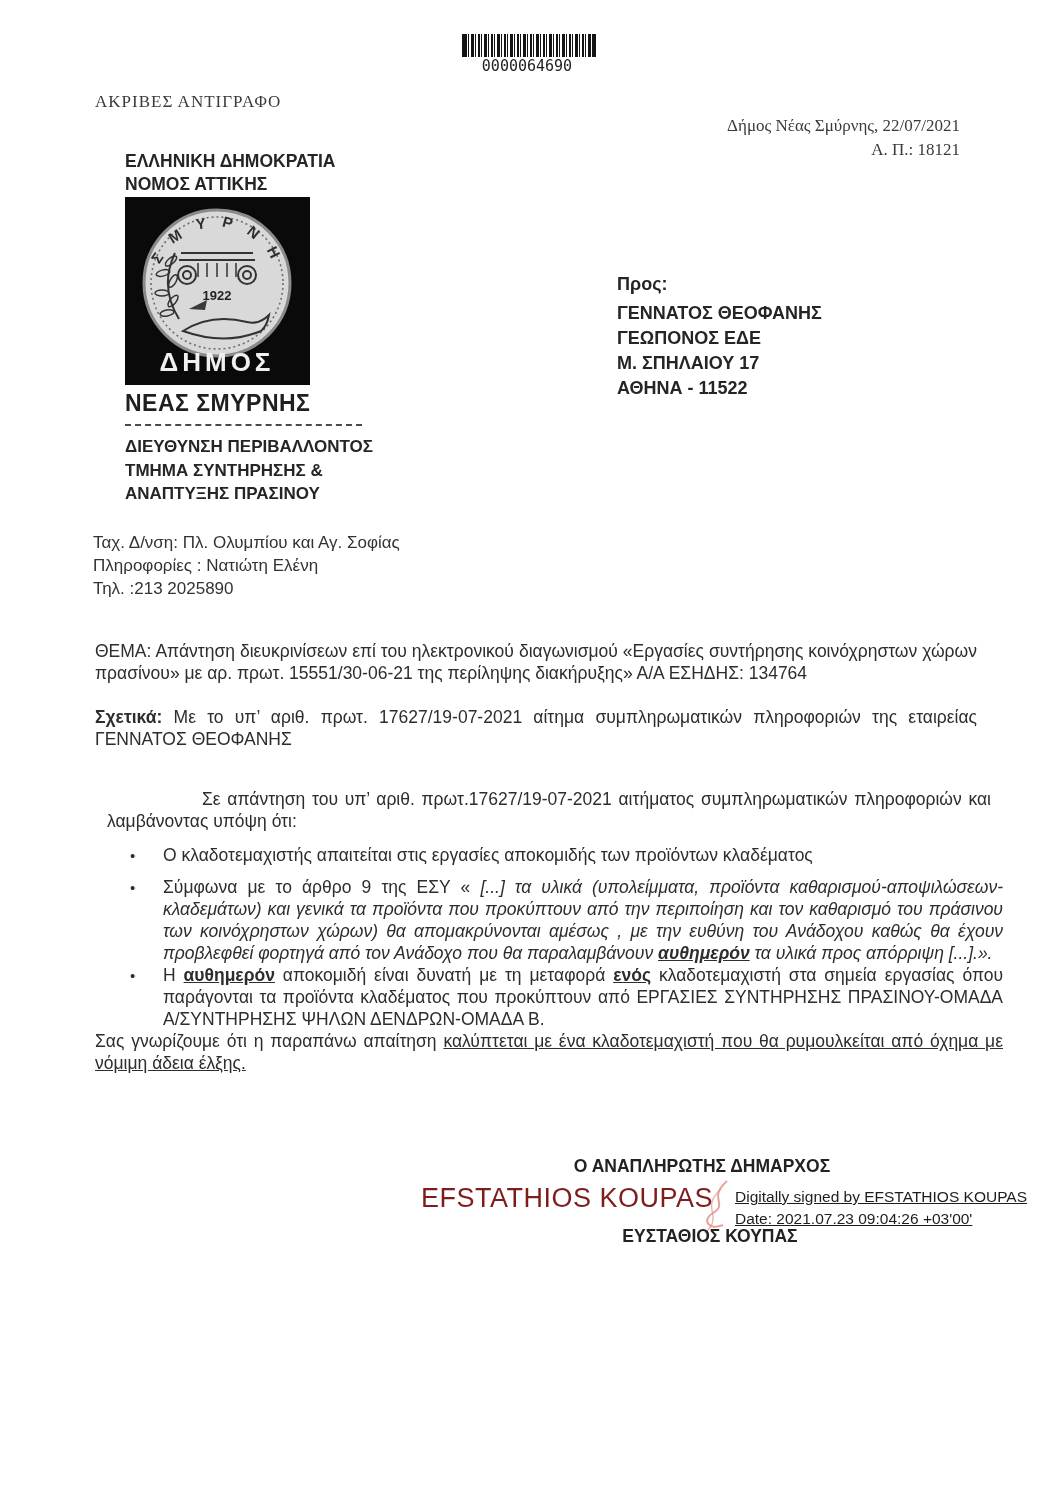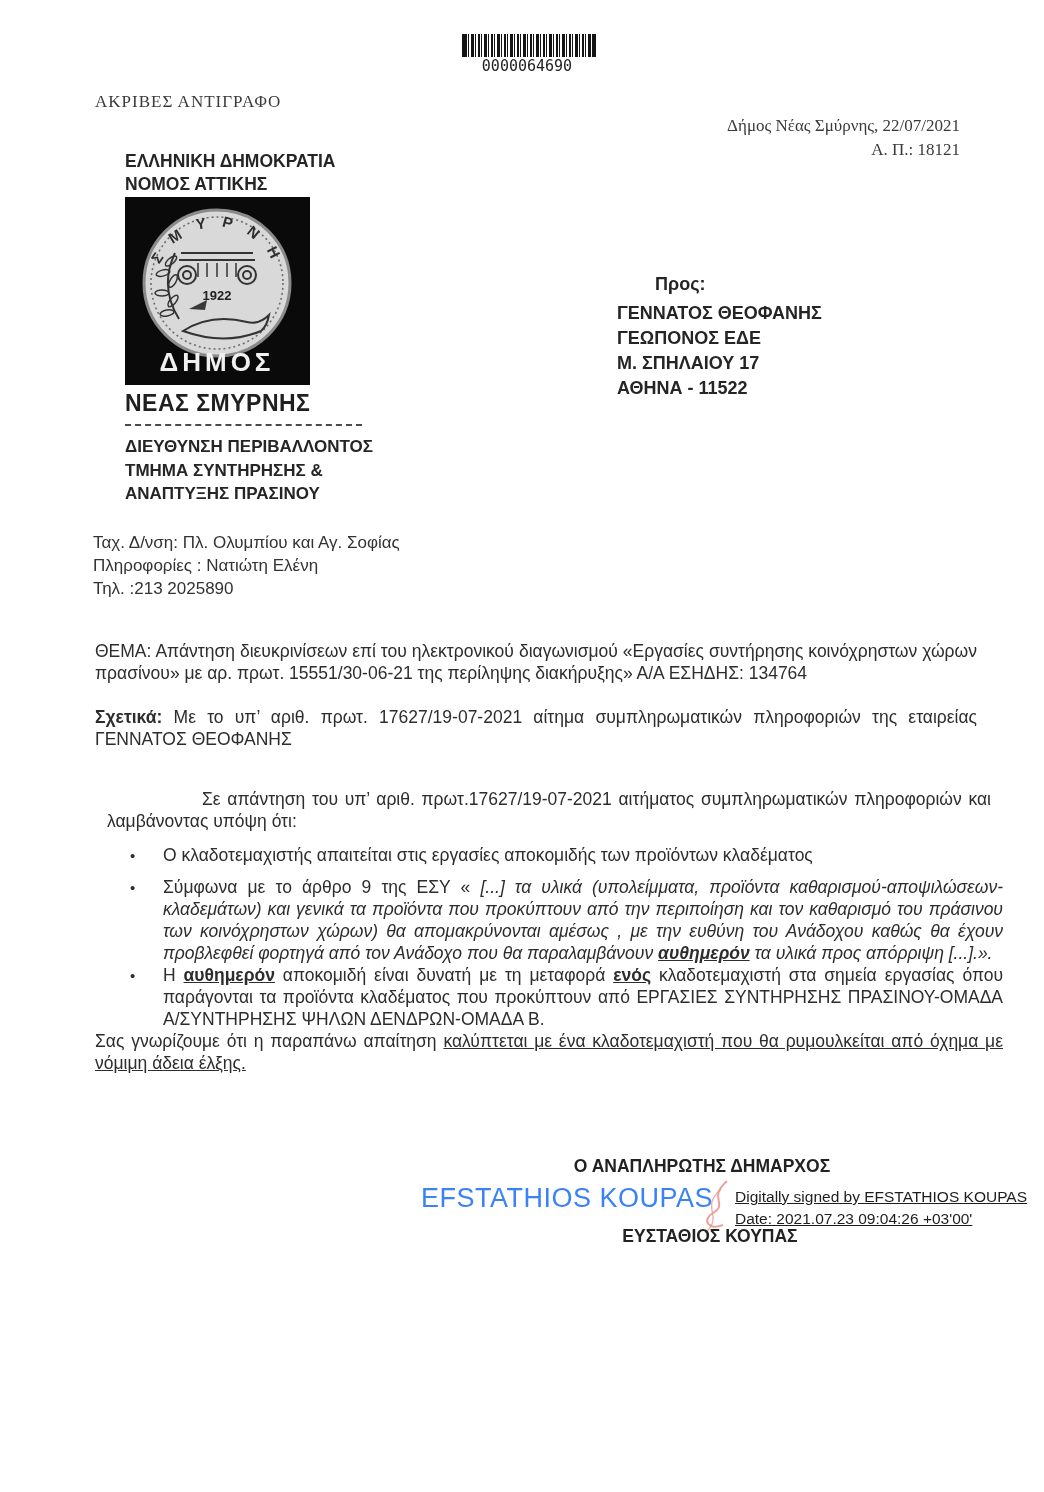--- a/index.html
+++ b/index.html
@@ -27,34 +27,34 @@
 
   #seal{left:125px;top:197px;width:185px;height:188px;}
 
   #municipality-name{left:125px;top:390px;font-size:23px;letter-spacing:.5px;color:#1f1f1f;}
   #dashed-rule{left:125px;top:424px;width:237px;height:0;border-top:2.5px dashed #4a4a4a;}
   #department-block{left:125px;top:435px;font-size:17px;line-height:23.5px;}
 
   #contact-block{left:93px;top:531px;font-size:17px;line-height:23px;color:#333;font-weight:400;}
 
   #recipient-block{left:617px;top:272px;font-size:18px;line-height:25px;}
-  #recipient-block .recipient-label{margin-bottom:4px;margin-left:38px;}
+  #recipient-block .recipient-label{margin-bottom:4px;}
 
   .bodytext{font-size:17.5px;line-height:22px;color:#2d2d2d;text-align:justify;}
   #subject-block{left:95px;top:640px;width:882px;}
   #related-block{left:95px;top:706px;width:882px;}
   #main-body{left:95px;top:776px;width:908px;}
   #intro-par{text-indent:95px;margin:12px;}
   .bullet-item{position:relative;padding-left:68px;margin:0;}
   .bullet-item .bullet-marker{position:absolute;left:35px;top:1px;font-size:15px;color:#2d2d2d;}
   .bullet-item.b2{margin-top:10px;}
   #closing-par{margin:0;}
 
   #sig-title{left:557px;top:1156px;width:290px;text-align:center;font-size:17.5px;font-weight:bold;color:#222;}
-  #sig-name{left:421px;top:1184px;font-size:27px;line-height:1.1;color:#3b82f6;letter-spacing:.5px;}
+  #sig-name{left:421px;top:1184px;font-size:27px;line-height:1.1;color:#7f1d1d;letter-spacing:.5px;}
   #sig-swoosh{left:699px;top:1178px;width:36px;height:58px;}
   #sig-digital{left:735px;top:1186px;font-size:15.5px;line-height:22px;color:#1d1d1d;text-decoration:underline;}
   #sig-greek{left:560px;top:1226px;width:300px;text-align:center;font-size:17.5px;font-weight:bold;color:#222;}
 </style>
 </head>
 <body>
 
 <div id="barcode" class="abs"></div>
 <div id="barcode-number" class="abs">0000064690</div>
 

